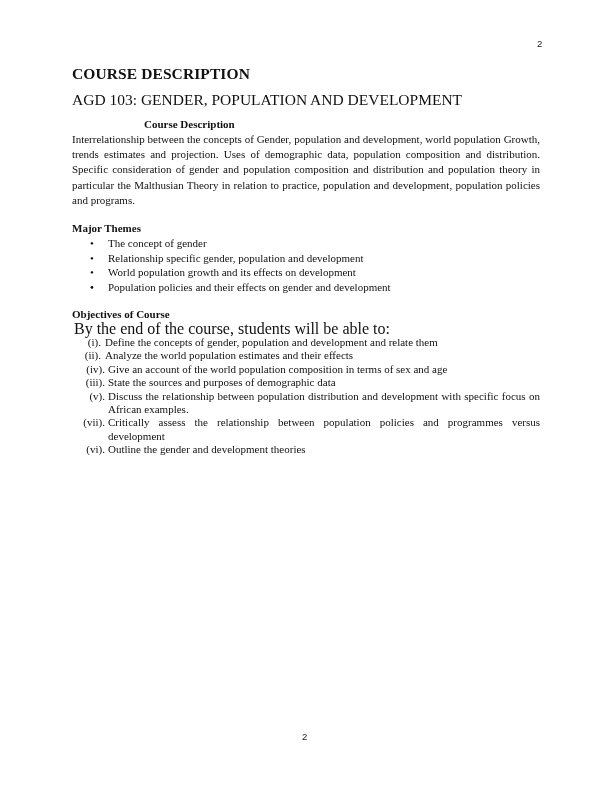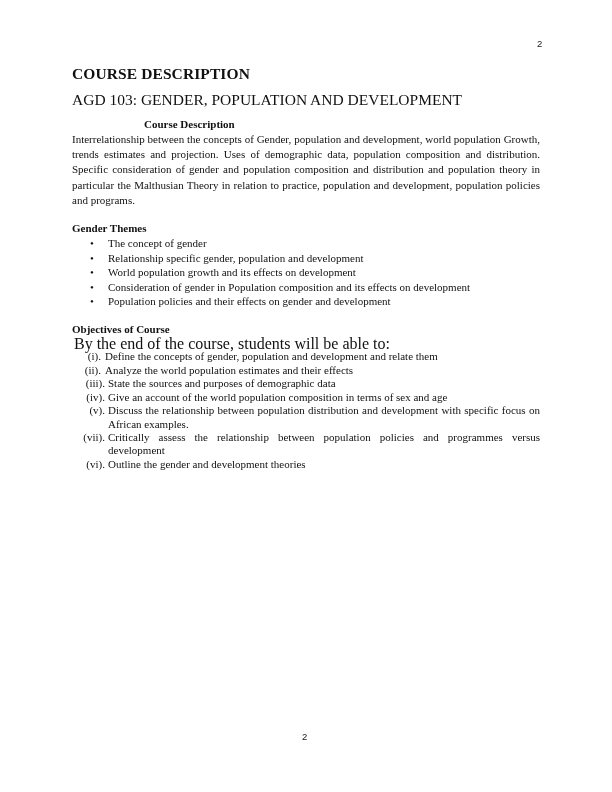--- a/index.html
+++ b/index.html
@@ -27,35 +27,35 @@
 
 <div class="page-num-top">2</div>
 
 <div class="content">
   <h1 class="h1">COURSE DESCRIPTION</h1>
   <h2 class="h2">AGD 103: GENDER, POPULATION AND DEVELOPMENT</h2>
 
   <div class="sub">Course Description</div>
   <p class="para">Interrelationship between the concepts of Gender, population and development, world population Growth, trends estimates and projection. Uses of demographic data, population composition and distribution. Specific consideration of gender and population composition and distribution and population theory in particular the Malthusian Theory in relation to practice, population and development, population policies and programs.</p>
 
-  <div class="sec-title">Gender Themes</div>
+  <div class="sec-title">Major Themes</div>
   <ul class="themes">
     <li><span class="bullet">•</span><span>The concept of gender</span></li>
     <li><span class="bullet">•</span><span>Relationship specific gender, population and development</span></li>
     <li><span class="bullet">•</span><span>World population growth and its effects on development</span></li>
-    <li><span class="bullet">•</span><span>Consideration of gender in Population composition and its effects on development</span></li>
+    <li><span class="bullet">•</span></li>
     <li><span class="bullet">•</span><span>Population policies and their effects on gender and development</span></li>
   </ul>
 
   <div class="sec-title">Objectives of Course</div>
   <div class="intro">By the end of the course, students will be able to:</div>
   <ol class="objectives">
     <li class="short"><span class="num">(i).</span><span>Define the concepts of gender, population and development and relate them</span></li>
     <li class="short"><span class="num">(ii).</span><span>Analyze the world population estimates and their effects</span></li>
+    <li><span class="num">(iv).</span><span>Give an account of the world population composition in terms of sex and age</span></li>
     <li><span class="num">(iii).</span><span>State the sources and purposes of demographic data</span></li>
-    <li><span class="num">(iv).</span><span>Give an account of the world population composition in terms of sex and age</span></li>
     <li><span class="num">(v).</span><span>Discuss the relationship between population distribution and development with specific focus on African examples.</span></li>
     <li><span class="num">(vii).</span><span>Critically assess the relationship between population policies and programmes versus development</span></li>
     <li><span class="num">(vi).</span><span>Outline the gender and development theories</span></li>
   </ol>
 </div>
 
 <div class="page-num-bottom">2</div>
 
 </body></html>

